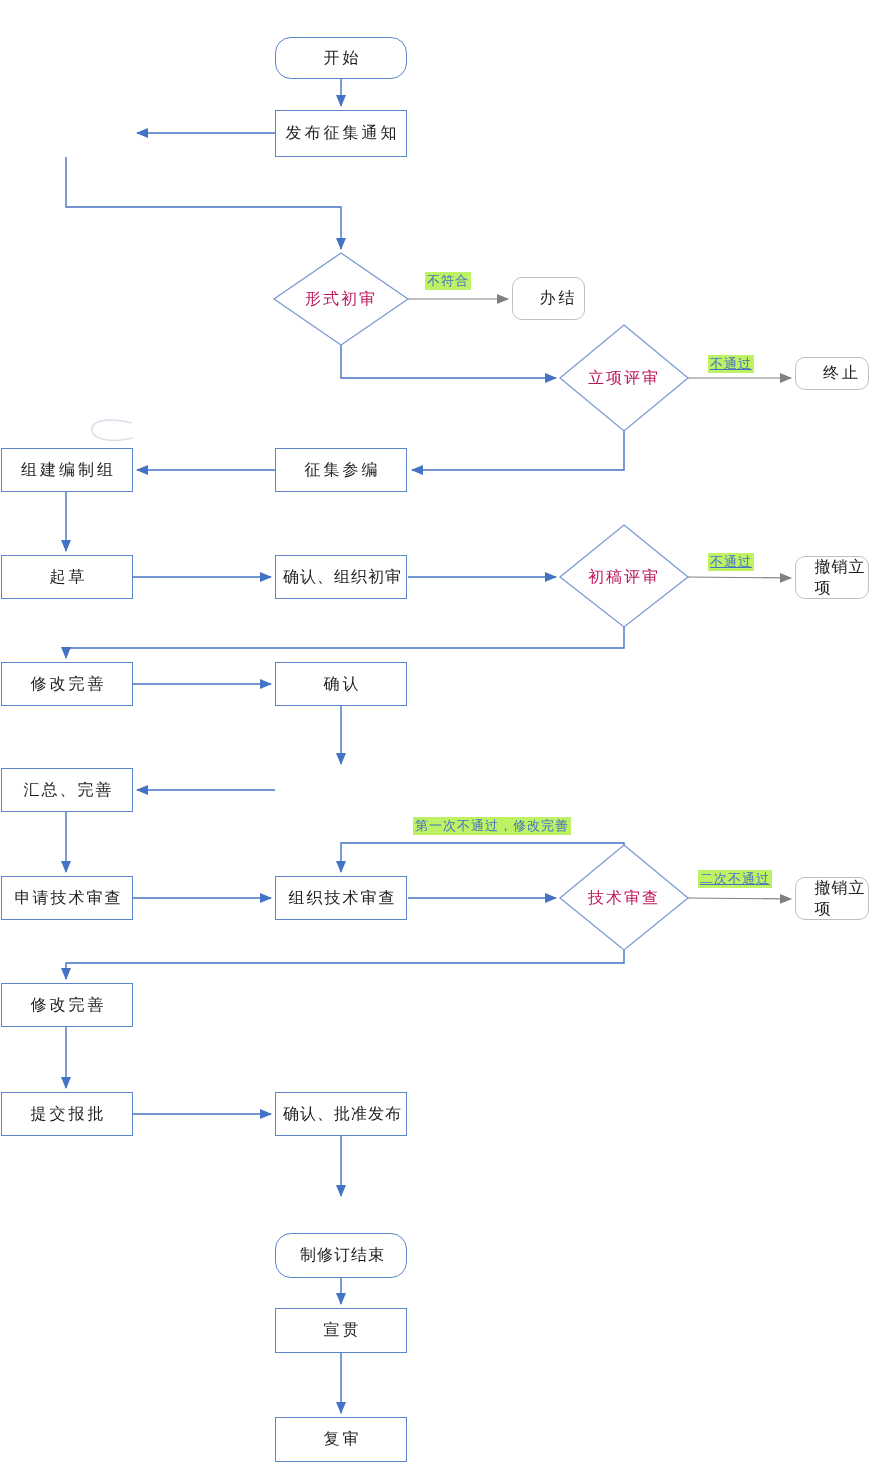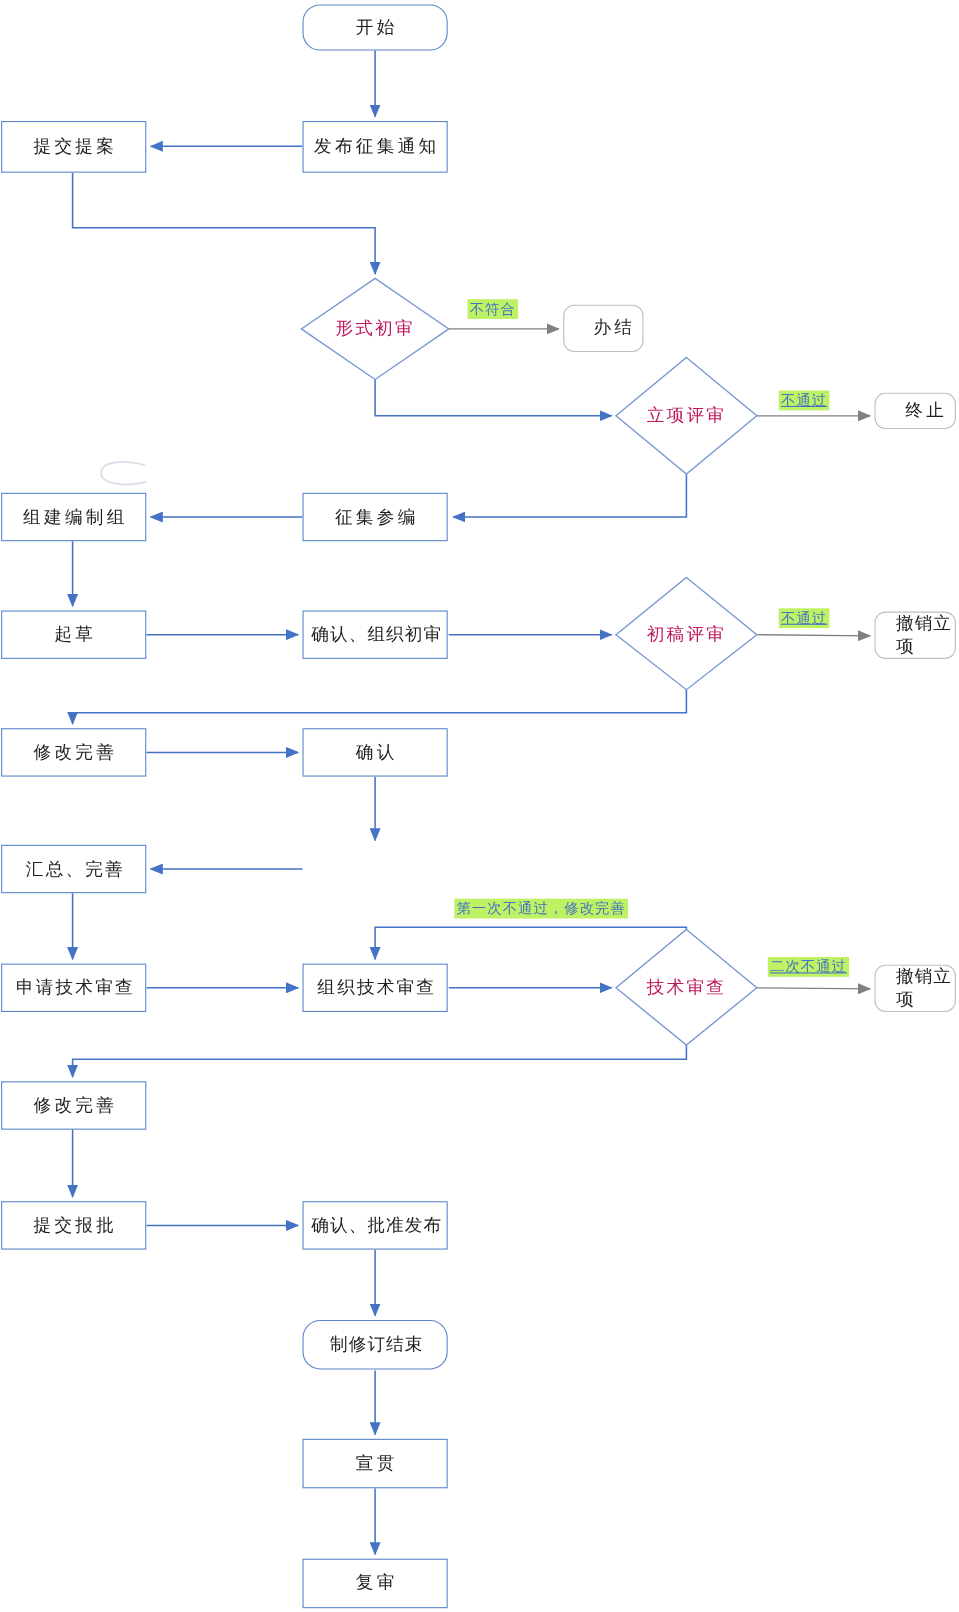--- a/index.html
+++ b/index.html
@@ -7,21 +7,21 @@
     position:relative;width:872px;height:1465px;background:#ffffff;
     font-family:"DejaVu Sans","Liberation Sans",sans-serif;overflow:hidden;
   }
   svg.wires{position:absolute;left:0;top:0;z-index:0;}
   .node{
     position:absolute;z-index:2;box-sizing:border-box;background:#ffffff;
     display:flex;align-items:center;justify-content:center;
     border:1.6px solid #5b85cb;color:#1f1f1f;font-size:16px;letter-spacing:3px;
   }
   .node span{display:block;transform:translateX(1.5px);}
-  .rounded{border-radius:16px;}
+  .rounded{border-radius:16px;margin-top:33px;}
   .gray{border:1.4px solid #bfbfbf;border-radius:10px;padding-left:17px;}
   .diamond-label{
     position:absolute;z-index:2;display:flex;align-items:center;justify-content:center;
     color:#be185d;font-size:16px;letter-spacing:2px;white-space:nowrap;background:transparent;
   }
   .edge-label{
     position:absolute;z-index:3;color:#4472c4;font-size:13px;letter-spacing:1px;
     white-space:nowrap;background:#bef264;padding:0 2px;
   }
   .edge-label.u{text-decoration:underline;}
@@ -76,23 +76,20 @@
     <polygon points="624,325 688,378 624,431 560,378" fill="#ffffff" stroke="#7c9ad6" stroke-width="1.3"></polygon>
     <polygon points="624,525 688,577 624,627 560,577" fill="#ffffff" stroke="#7c9ad6" stroke-width="1.3"></polygon>
     <polygon points="624,845 688,898 624,950 560,898" fill="#ffffff" stroke="#7c9ad6" stroke-width="1.3"></polygon>
   </svg>
 
   <div class="node rounded" style="left:275px;top:4px;width:132px;height:42px">
       <span>开始</span>
     </div>
   <div class="node" style="left:275px;top:110px;width:132px;height:47px">
       <span>发布征集通知</span>
-    </div>
-  <div class="node" style="left:1px;top:110px;width:132px;height:47px">
-      <span>提交提案</span>
     </div>
 
   <div class="node gray" style="left:512px;top:277px;width:73px;height:43px">
       <span>办结</span>
     </div>
   <div class="node gray" style="left:795px;top:357px;width:74px;height:33px">
       <span>终止</span>
     </div>
 
   <div class="node" style="left:275px;top:448px;width:132px;height:44px">

